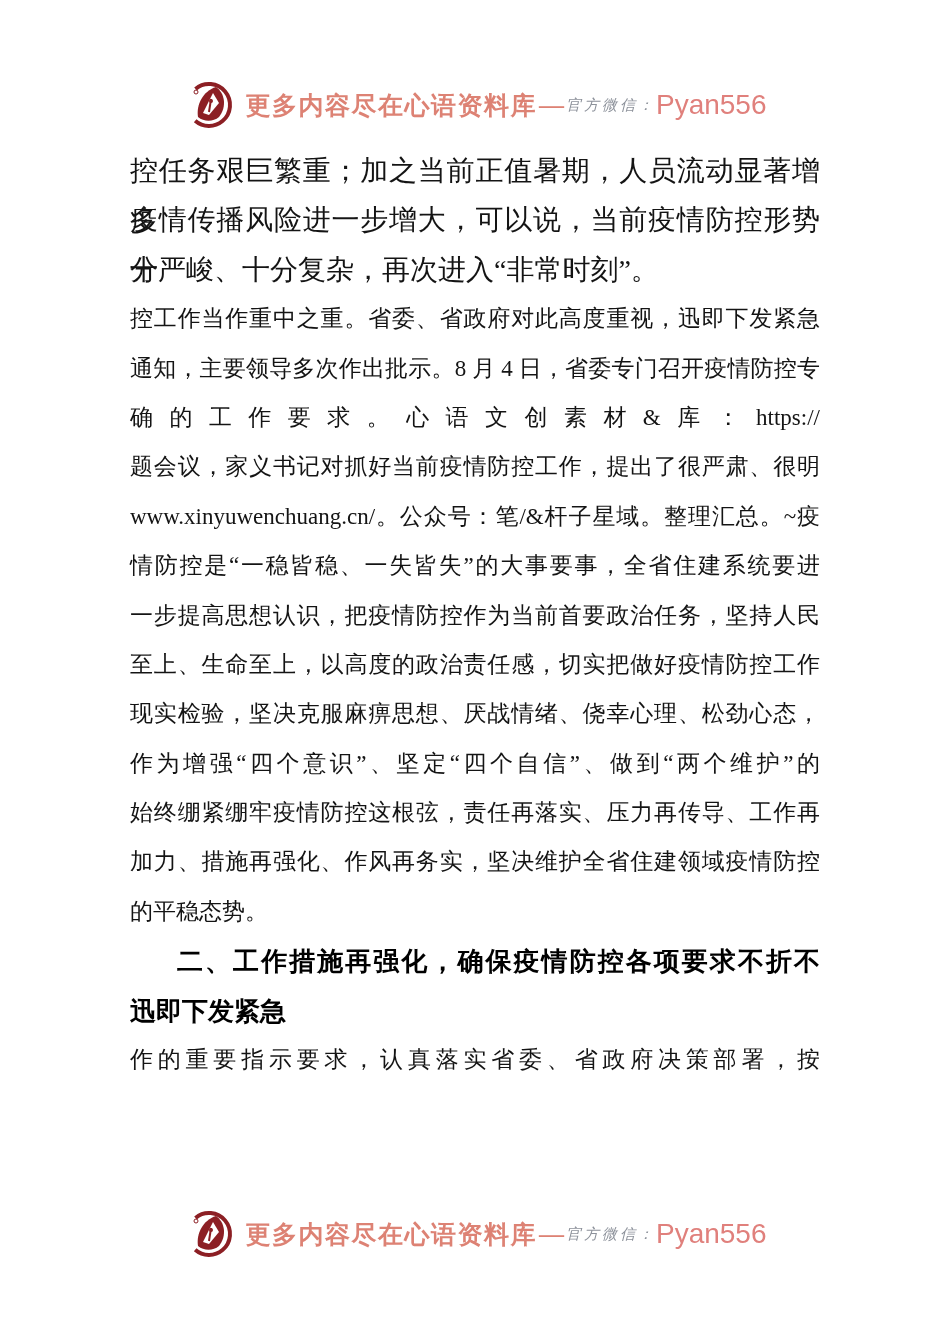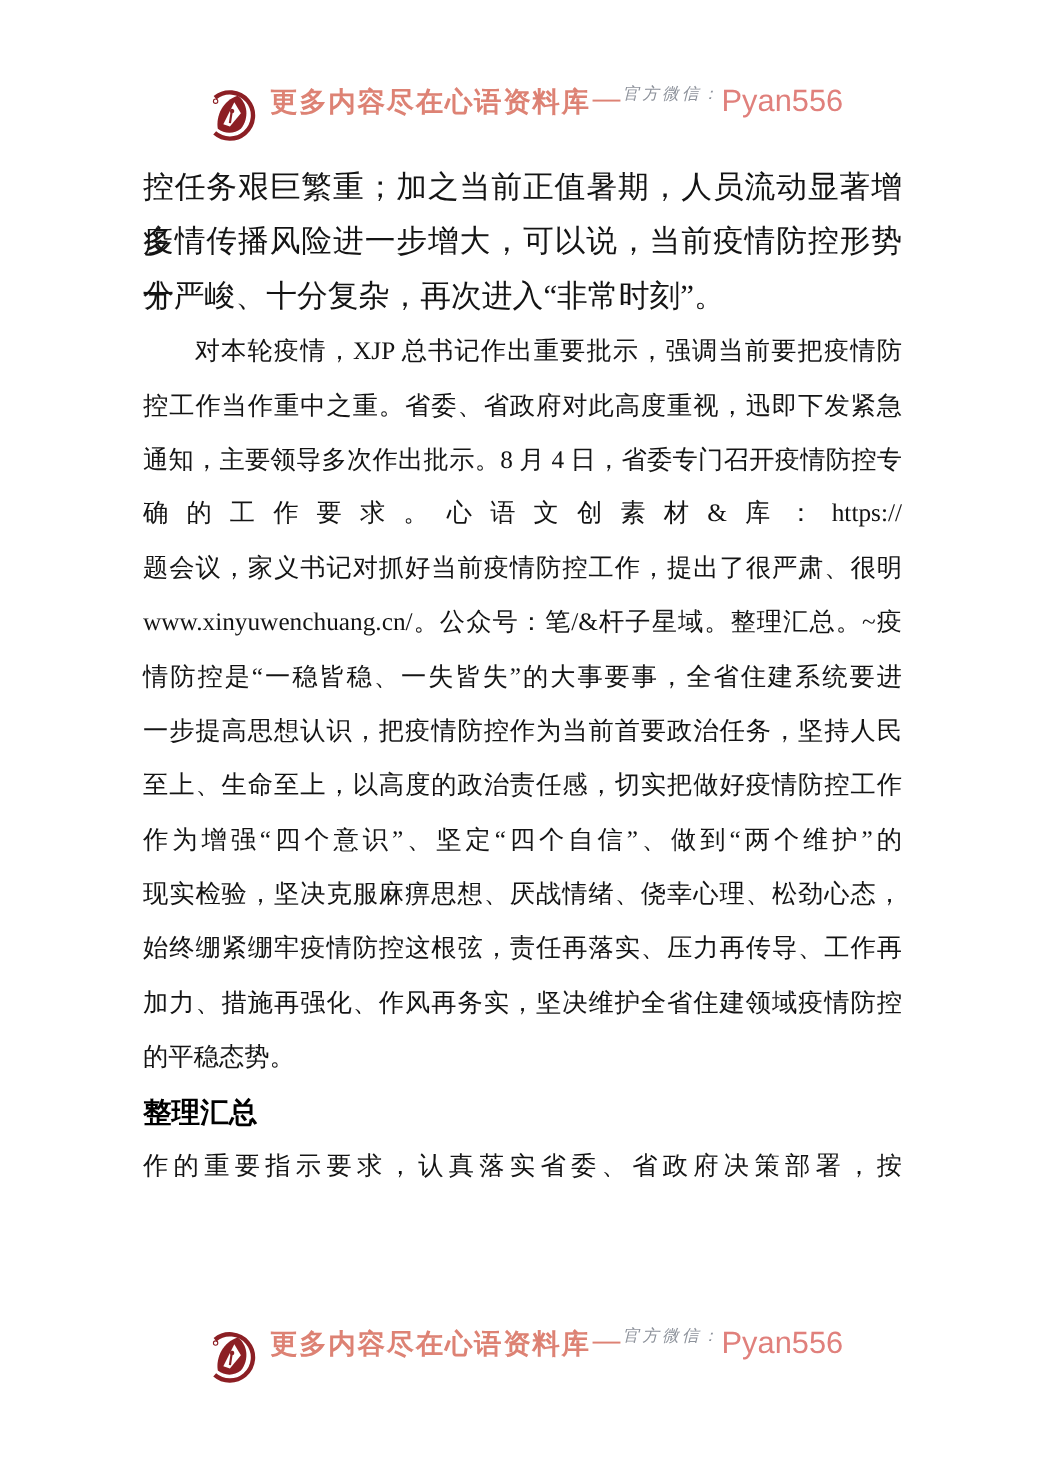--- a/index.html
+++ b/index.html
@@ -7,21 +7,21 @@
     position:relative;
     width:950px;height:1344px;
     background:#ffffff;
     overflow:hidden;
     font-family:"Liberation Serif", serif;
   }
   
   .watermark{
     position:absolute;left:0;right:0;
     height:58px;
-    display:flex;justify-content:center;
+    display:flex;align-items:center;justify-content:center;
     white-space:nowrap;
   }
   .watermark.header{top:76px;}
   .watermark.footer{top:1205px;}
   .wm-logo{display:inline-flex;align-items:center;margin-right:10px;}
   .wm-brand{
     font-family:"Liberation Serif", serif;
     font-size:25px;font-weight:700;letter-spacing:1.5px;
   }
   .wm-dash{
@@ -75,35 +75,35 @@
     <span class="wm-brand" style="color: rgb(221, 130, 116);">更多内容尽在心语资料库</span>
     <span class="wm-dash" style="color: rgb(221, 130, 116);">—</span>
     <span class="wm-label" style="color: rgb(141, 146, 155);">官方微信：</span>
     <span class="wm-id" style="color: rgb(224, 128, 124);">Pyan556</span>
   </div>
 
   <div class="docbody" id="docbody">
       <div class="line p-large stretch">控任务艰巨繁重；加之当前正值暑期，人员流动显著增多</div>
       <div class="line p-large stretch">疫情传播风险进一步增大，可以说，当前疫情防控形势十</div>
       <div class="line p-large">分严峻、十分复杂，再次进入“非常时刻”。</div>
-      <div class="line body stretch indent">对本轮疫情，XJP 总书记作出重要批示，强调当前要把疫情防</div>
       <div class="line body stretch">控工作当作重中之重。省委、省政府对此高度重视，迅即下发紧急</div>
       <div class="line body stretch">通知，主要领导多次作出批示。8 月 4 日，省委专门召开疫情防控专</div>
       <div class="line body stretch">确的工作要求。心语文创素材&amp;库：https://</div>
       <div class="line body stretch">题会议，家义书记对抓好当前疫情防控工作，提出了很严肃、很明</div>
       <div class="line body stretch">www.xinyuwenchuang.cn/。公众号：笔/&amp;杆子星域。整理汇总。~疫</div>
       <div class="line body stretch">情防控是“一稳皆稳、一失皆失”的大事要事，全省住建系统要进</div>
       <div class="line body stretch">一步提高思想认识，把疫情防控作为当前首要政治任务，坚持人民</div>
       <div class="line body stretch">至上、生命至上，以高度的政治责任感，切实把做好疫情防控工作</div>
+      <div class="line body stretch">现实检验，坚决克服麻痹思想、厌战情绪、侥幸心理、松劲心态，</div>
       <div class="line body stretch">作为增强“四个意识”、坚定“四个自信”、做到“两个维护”的</div>
-      <div class="line body stretch">现实检验，坚决克服麻痹思想、厌战情绪、侥幸心理、松劲心态，</div>
       <div class="line body stretch">始终绷紧绷牢疫情防控这根弦，责任再落实、压力再传导、工作再</div>
       <div class="line body stretch">加力、措施再强化、作风再务实，坚决维护全省住建领域疫情防控</div>
       <div class="line body">的平稳态势。</div>
-      <div class="line heading">整理汇总</div>
+      <div class="line heading stretch indent">二、工作措施再强化，确保疫情防控各项要求不折不</div>
+      <div class="line heading">迅即下发紧急</div>
       <div class="line body stretch">作的重要指示要求，认真落实省委、省政府决策部署，按</div>
     </div>
 
   <div class="watermark footer">
     <span class="wm-logo">
       <svg width="52" height="52" viewBox="0 0 52 52" aria-hidden="true">
         <circle cx="26" cy="26" r="21" fill="none" stroke="#8c1f24" stroke-width="4" stroke-dasharray="95 37" transform="rotate(-130 26 26)"></circle>
         <path d="M15 38 C13 26 20 12 33 8 C42 14 44 28 36 38 C30 43 21 43 15 38 Z" fill="#8c1f24"></path>
         <path d="M20 34 L30 14 L36 24 L26 36 Z" fill="#ffffff"></path>
         <line x1="28" y1="20" x2="26" y2="33" stroke="#8c1f24" stroke-width="2"></line>

